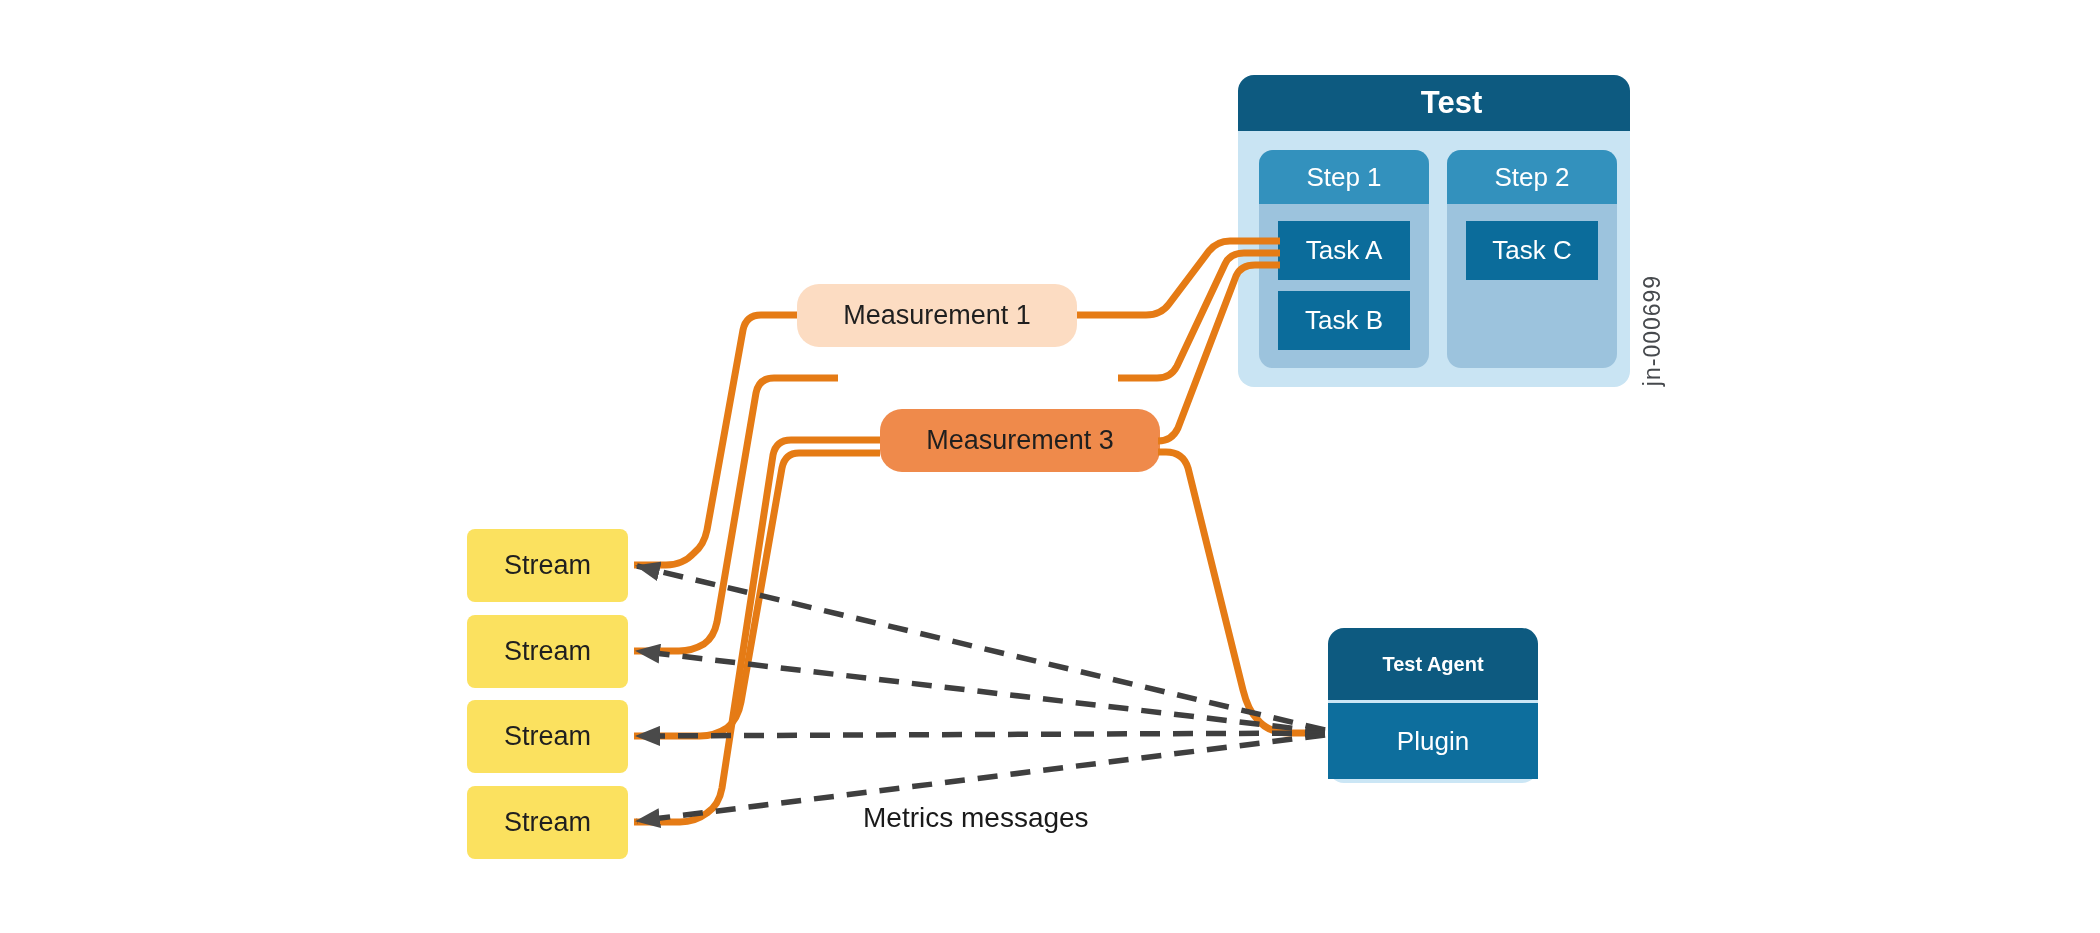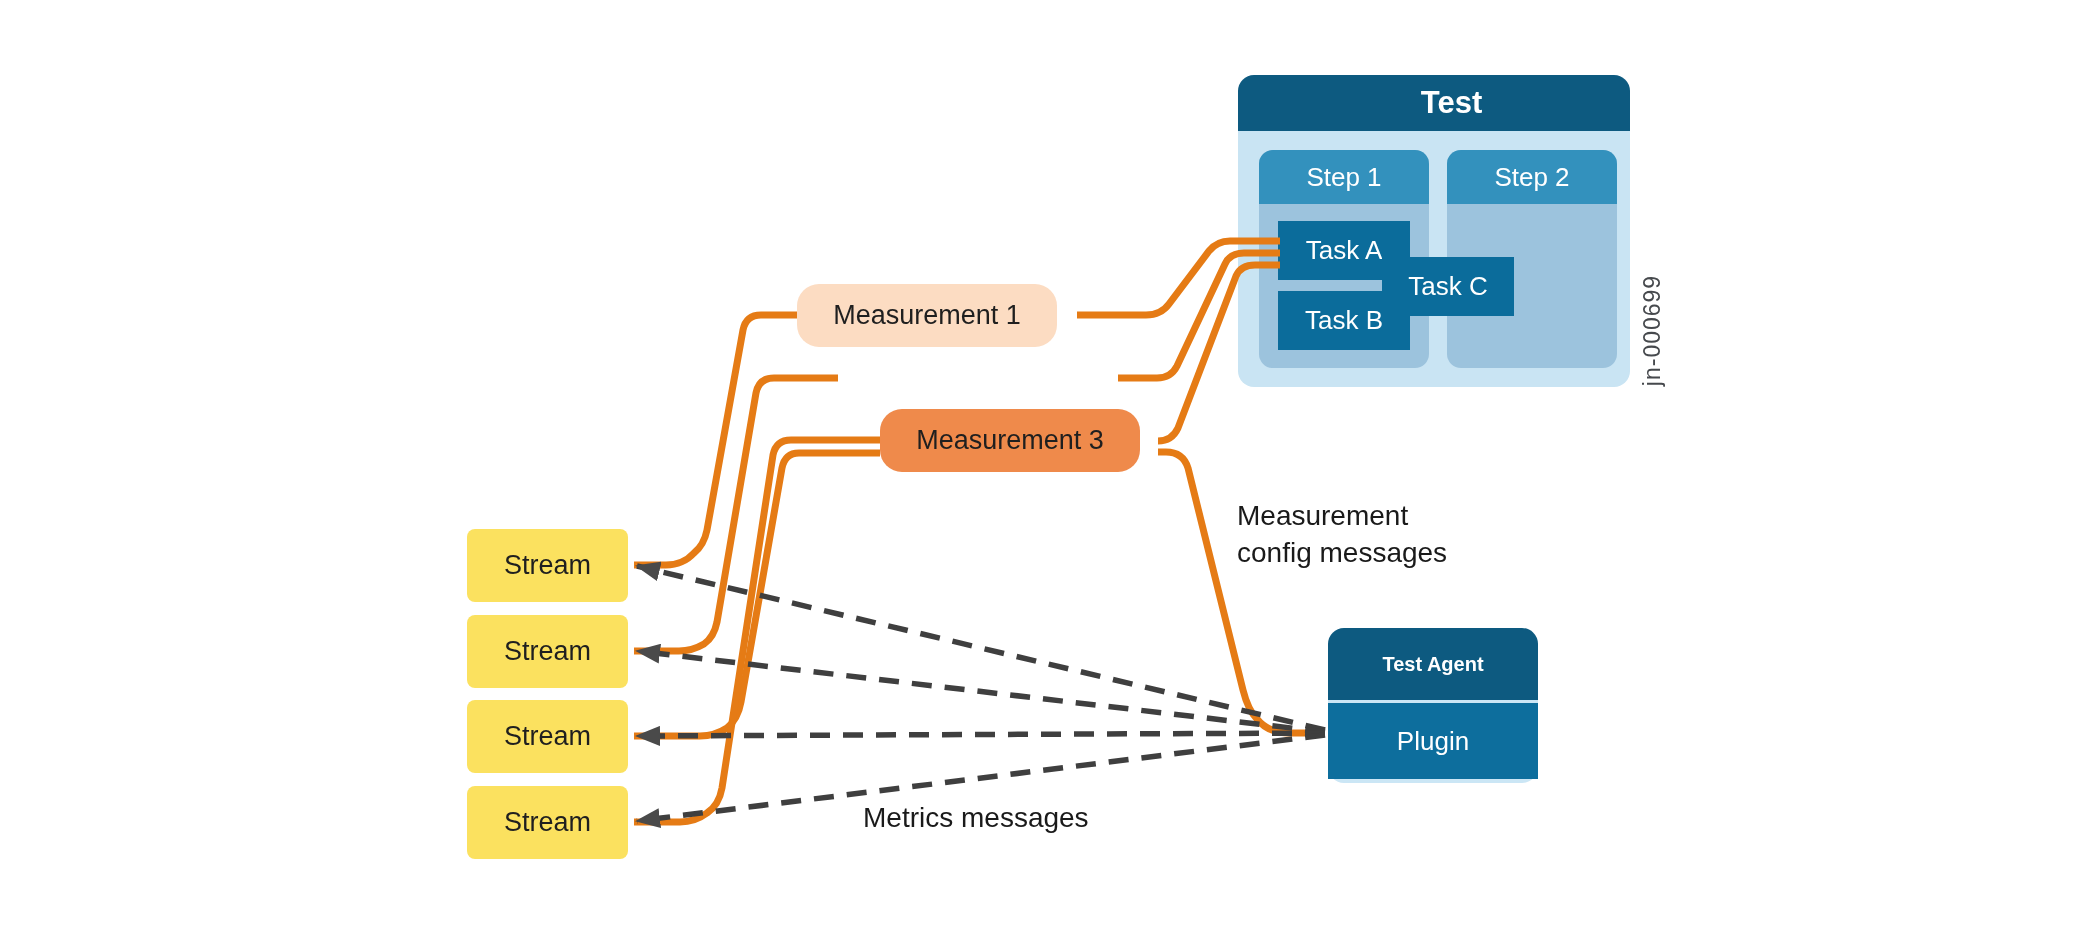--- a/index.html
+++ b/index.html
@@ -37,21 +37,21 @@
     background: #3391bd; color: #ffffff; font-size: 26px;
   }
   .task {
     width: 132px; height: 59px;
     background: #0b6c9b; color: #ffffff; font-size: 26px;
     z-index: 3;
   }
 
   
   .measurement {
-    width: 260px; height: 63px; border-radius: 22px;
+    width: 280px; height: 63px; border-radius: 22px;
     color: #1f1f1f; font-size: 27px; z-index: 2;
   }
 
   
   .stream {
     left: 467px; width: 161px; height: 73px; border-radius: 8px;
     background: #fbe15f; color: #1f1f1f; font-size: 27px; z-index: 2;
   }
 
   
@@ -108,21 +108,21 @@
       <span>Step 2</span>
     </div>
   </div>
 
   <div class="abs center task" style="left:1278px; top:221px;">
     <span>Task A</span>
   </div>
   <div class="abs center task" style="left:1278px; top:291px;">
     <span>Task B</span>
   </div>
-  <div class="abs center task" style="left:1382px; top:221px;margin-top:36px;">
+  <div class="abs center task" style="left:1466px; top:221px;">
     <span>Task C</span>
   </div>
 
   <div class="abs center measurement" style="left:797px; top:284px; background:#fcdcc2;">
     <span>Measurement 1</span>
   </div>
   <div class="abs center measurement" style="left:880px; top:409px; background:#ef8a4b;">
     <span>Measurement 3</span>
   </div>
 
@@ -166,20 +166,16 @@
     </g>
 
     <g stroke="#3f3f3f" stroke-width="5.5" fill="none" stroke-dasharray="20 13">
       <path marker-end="url(#arrow)" d="M 1325 730 L 637 566"></path>
       <path marker-end="url(#arrow)" d="M 1325 732 L 637 651"></path>
       <path marker-end="url(#arrow)" d="M 1325 733 L 637 736"></path>
       <path marker-end="url(#arrow)" d="M 1325 735 L 637 821"></path>
     </g>
   </svg>
 
-  <div class="abs annotation" id="config-label">
-    <div>Measurement</div>
-    <div>config messages</div>
-  </div>
   <div class="abs annotation" id="metrics-label">Metrics messages</div>
   <div class="abs" id="figure-id">jn-000699</div>
 
 </div>
 
 </body></html>

